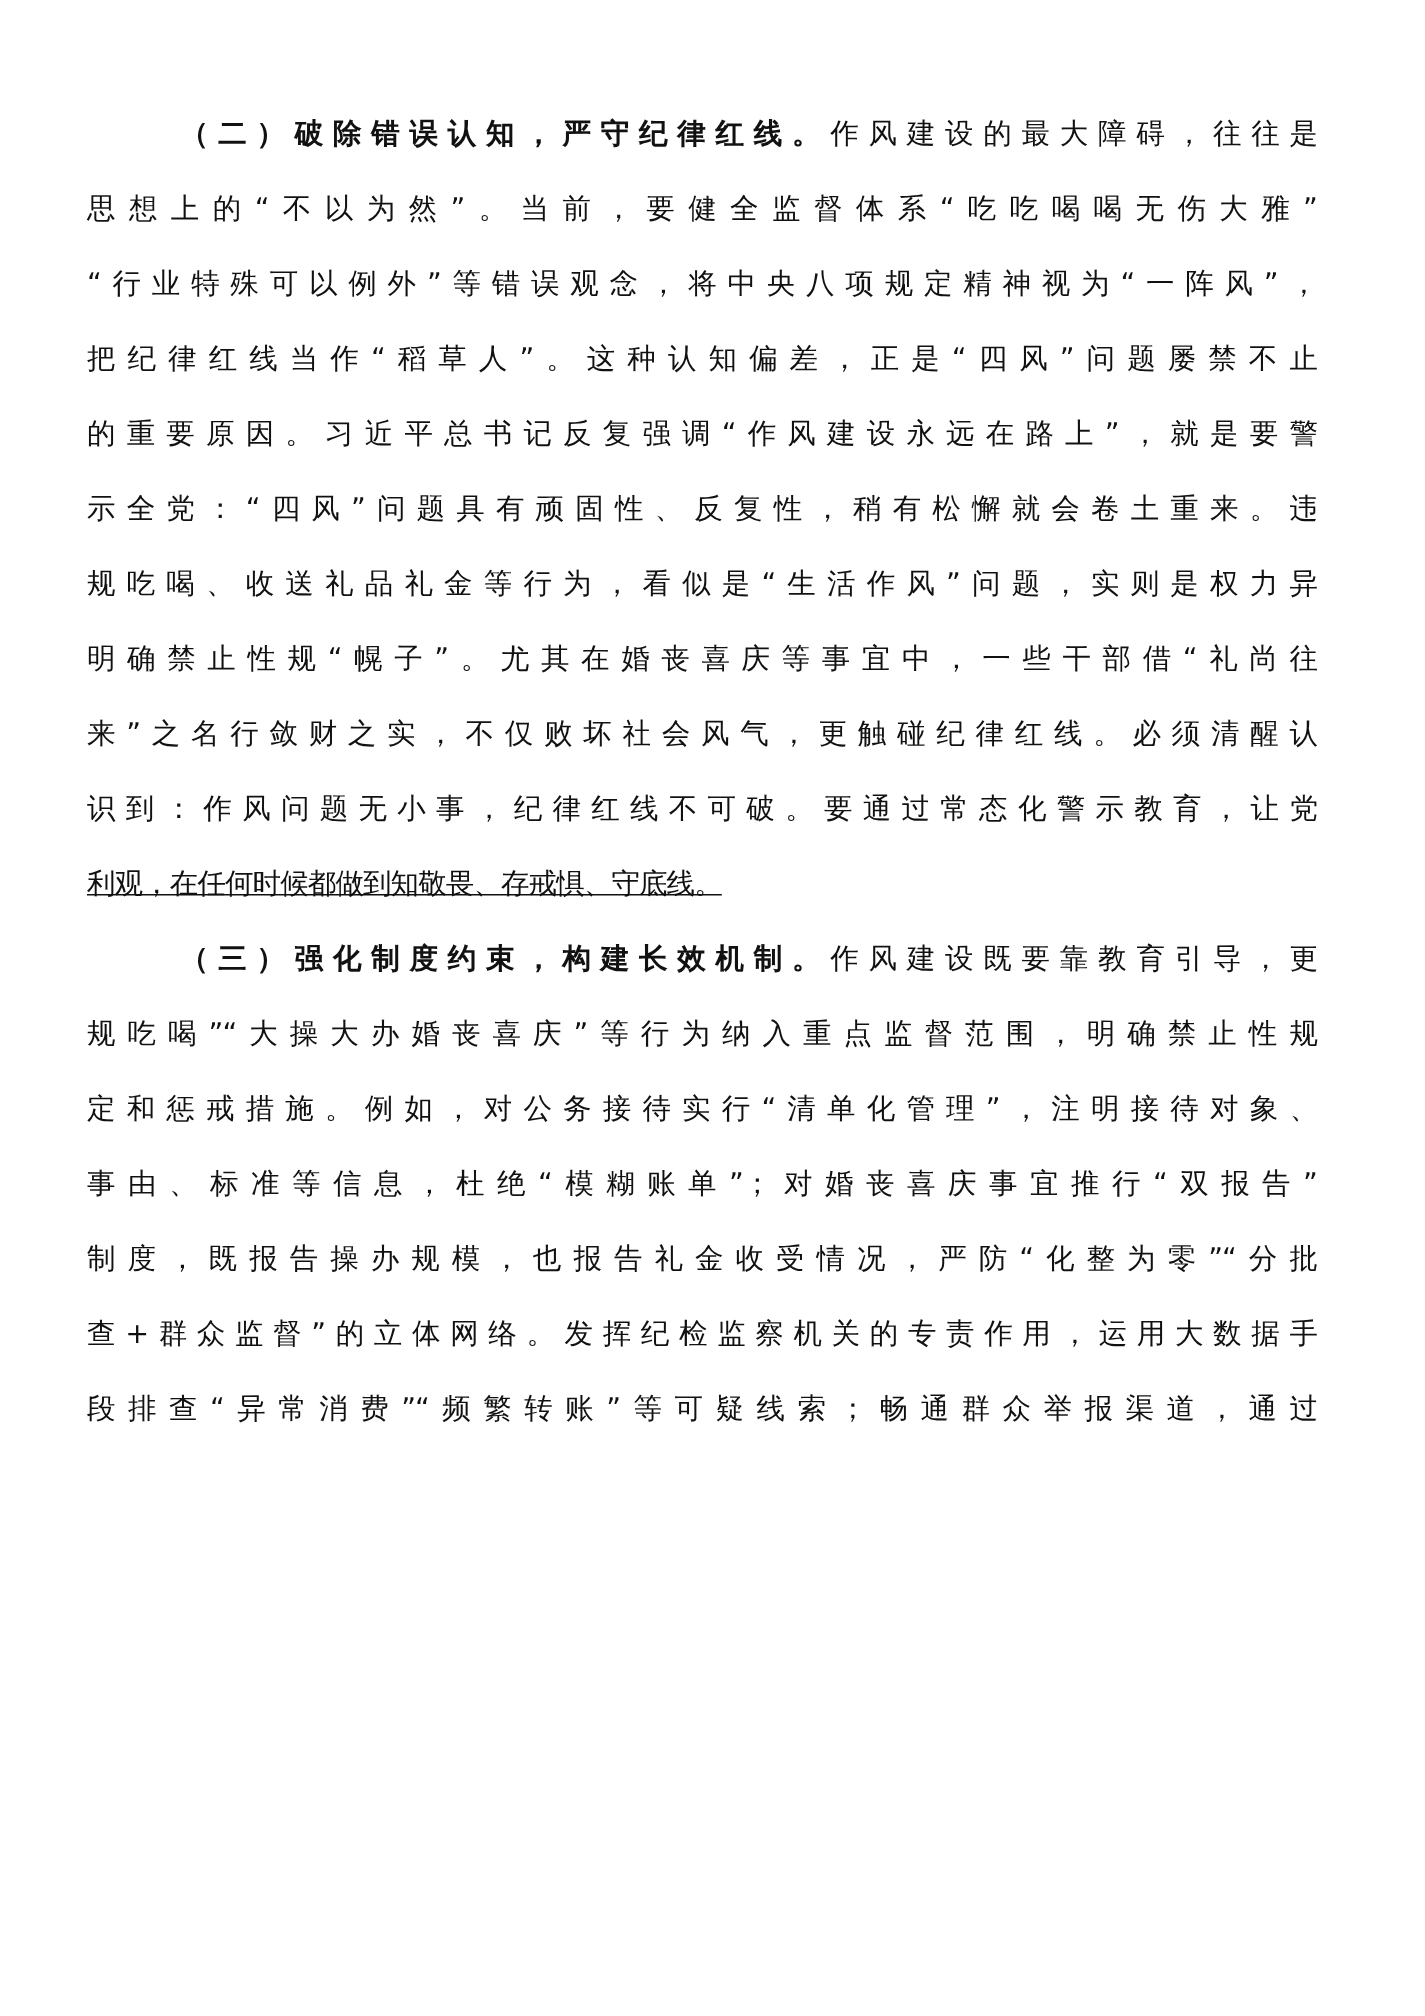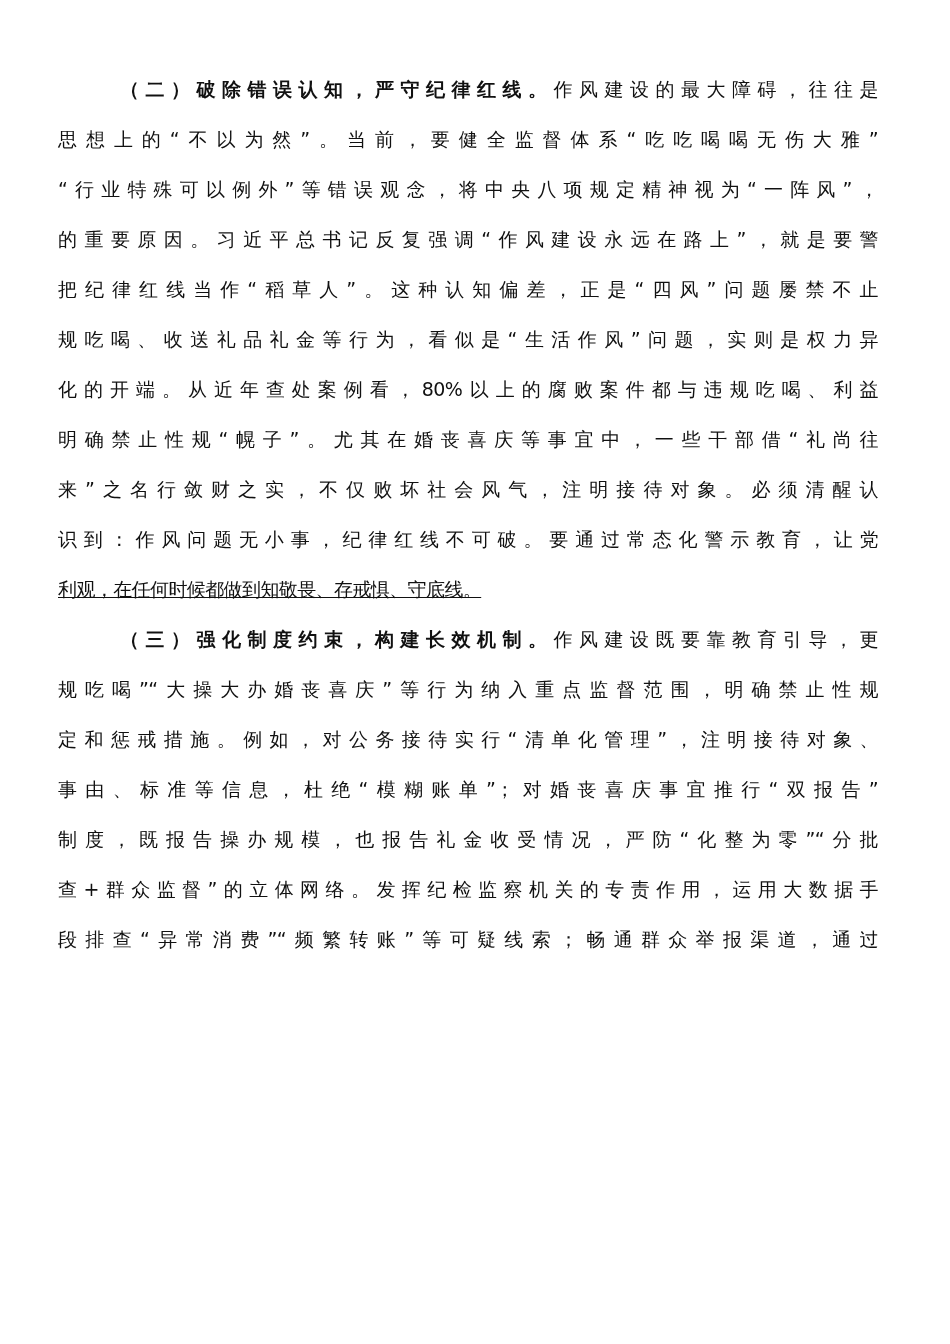--- a/index.html
+++ b/index.html
@@ -13,26 +13,26 @@
   .b { font-weight: bold; }
 </style>
 </head>
 <body>
 
 <div class="page">
 
   <div class="line indent"><span class="b">（二）破除错误认知，严守纪律红线。</span><span>作风建设的最大障碍，往往是</span></div>
   <div class="line">思想上的“不以为然”。当前，要健全监督体系“吃吃喝喝无伤大雅”</div>
   <div class="line">“行业特殊可以例外”等错误观念，将中央八项规定精神视为“一阵风”，</div>
+  <div class="line">把纪律红线当作“稻草人”。这种认知偏差，正是“四风”问题屡禁不止</div>
   <div class="line">的重要原因。习近平总书记反复强调“作风建设永远在路上”，就是要警</div>
-  <div class="line">把纪律红线当作“稻草人”。这种认知偏差，正是“四风”问题屡禁不止</div>
+  <div class="line">示全党：“四风”问题具有顽固性、反复性，稍有松懈就会卷土重来。违</div>
   <div class="line">规吃喝、收送礼品礼金等行为，看似是“生活作风”问题，实则是权力异</div>
-  <div class="line">化的开端。从近年查处案例看，80%以上的腐败案件都与违规吃喝、利益</div>
   <div class="line">明确禁止性规“幌子”。尤其在婚丧喜庆等事宜中，一些干部借“礼尚往</div>
-  <div class="line">来”之名行敛财之实，不仅败坏社会风气，注明接待对象。必须清醒认</div>
+  <div class="line">来”之名行敛财之实，不仅败坏社会风气，更触碰纪律红线。必须清醒认</div>
   <div class="line">识到：作风问题无小事，纪律红线不可破。要通过常态化警示教育，让党</div>
   <div class="line last">利观，在任何时候都做到知敬畏、存戒惧、守底线。</div>
 
   <div class="line indent"><span class="b">（三）强化制度约束，构建长效机制。</span><span>作风建设既要靠教育引导，更</span></div>
   <div class="line">规吃喝”“大操大办婚丧喜庆”等行为纳入重点监督范围，明确禁止性规</div>
   <div class="line">定和惩戒措施。例如，对公务接待实行“清单化管理”，注明接待对象、</div>
   <div class="line">事由、标准等信息，杜绝“模糊账单”；对婚丧喜庆事宜推行“双报告”</div>
   <div class="line">制度，既报告操办规模，也报告礼金收受情况，严防“化整为零”“分批</div>
   <div class="line">查+群众监督”的立体网络。发挥纪检监察机关的专责作用，运用大数据手</div>
   <div class="line">段排查“异常消费”“频繁转账”等可疑线索；畅通群众举报渠道，通过</div>

